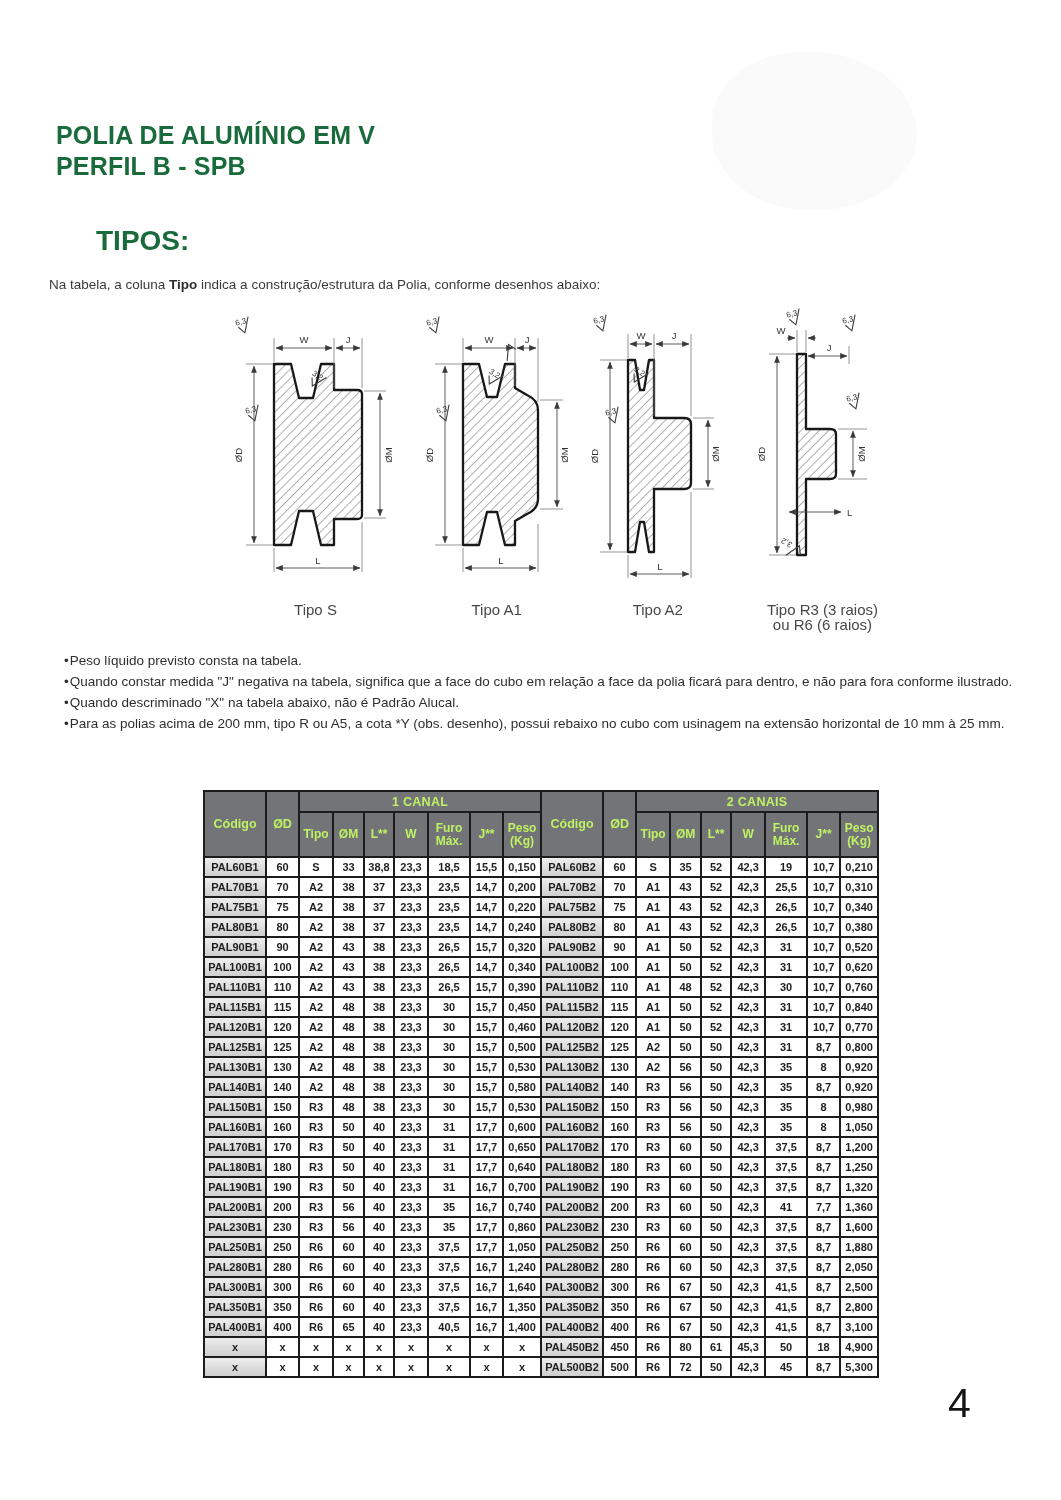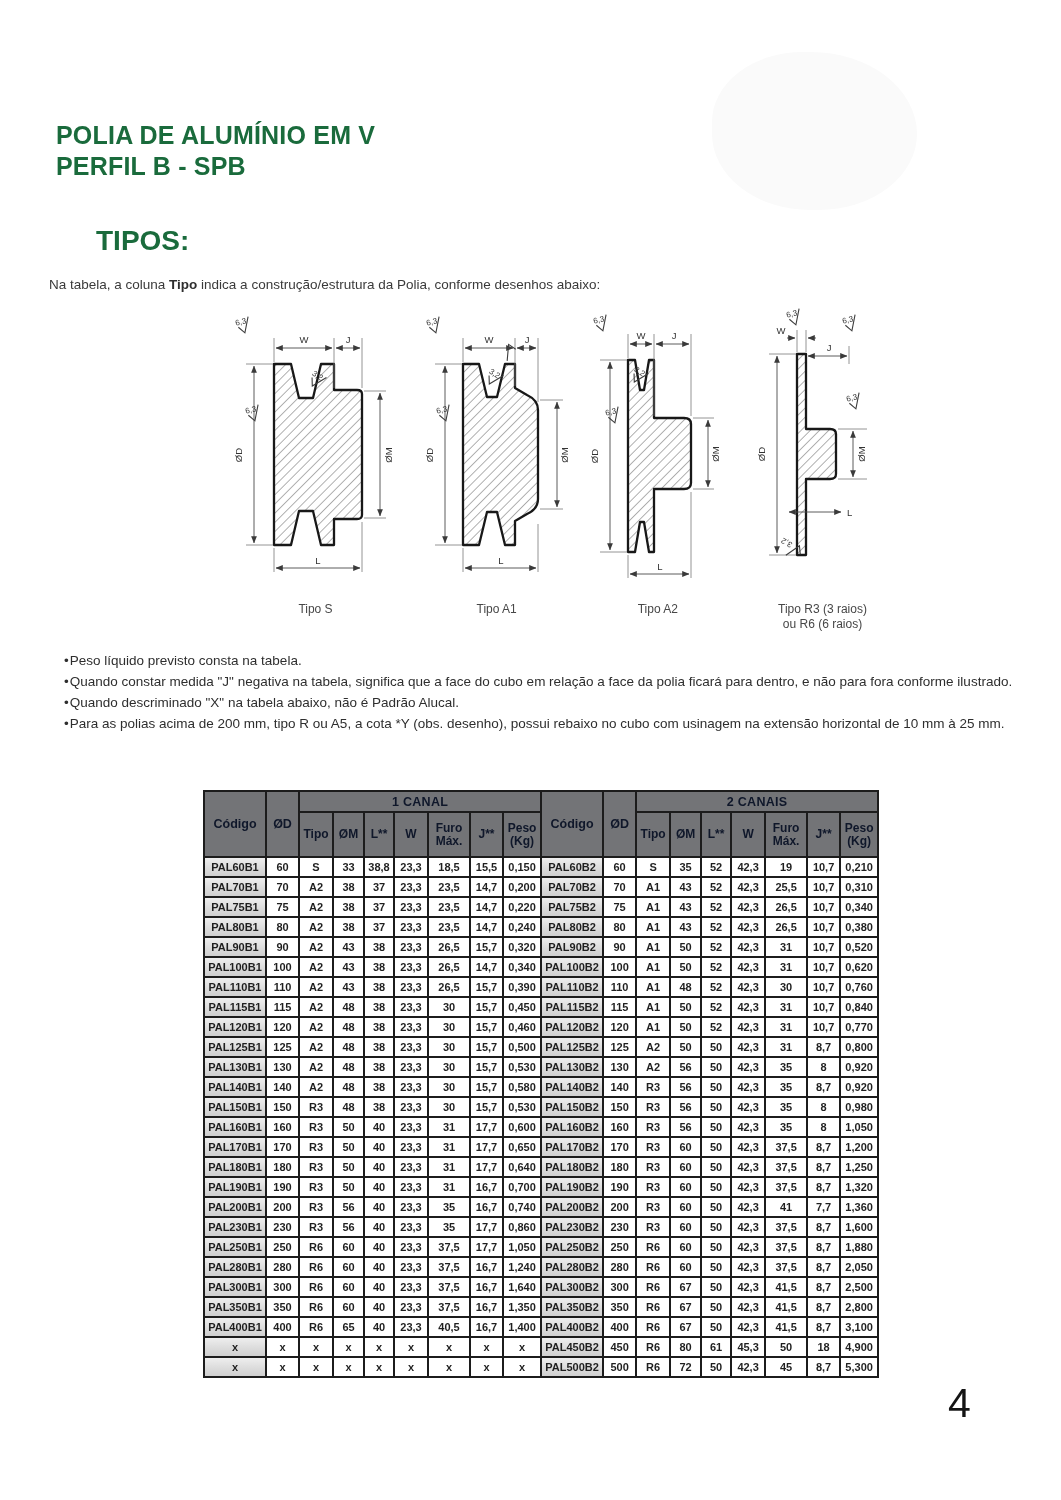--- a/index.html
+++ b/index.html
@@ -13,37 +13,37 @@
     font-size:25px;font-weight:bold;line-height:31px;letter-spacing:.2px;margin-top:25px;}
   .tipos{position:absolute;left:56px;top:225px;color:#1a6b3c;
     font-size:28px;font-weight:bold;margin-left:40px;}
   .intro{position:absolute;left:49px;top:277px;font-size:13.5px;color:#3a3a3a;}
   .intro b{color:#2e2e2e;}
 
   .figures{position:absolute;left:228px;top:302px;width:672px;
     display:flex;justify-content:space-between;align-items:flex-start;}
   .fig{text-align:center;}
   .fig svg{display:block;}
-  .cap{font-size:12px;color:#474747;margin-top:8px;line-height:15px;}
+  .cap{font-size:15px;color:#474747;margin-top:8px;line-height:15px;}
   .outline{fill:url(#hatch);stroke:#181818;stroke-width:2.3;stroke-linejoin:round;}
   .dim{stroke:#4a4a4a;stroke-width:0.9;fill:none;}
   .ext{stroke:#7a7a7a;stroke-width:0.8;fill:none;}
   .dimtxt{font-size:9.5px;fill:#333;}
   .fintxt{font-size:8px;fill:#333;}
   .check{stroke:#3c3c3c;stroke-width:1.1;fill:none;}
 
   .notes{position:absolute;left:56px;top:642px;width:958px;margin:8px;padding:0;
     list-style:none;font-size:13.5px;line-height:21px;color:#2e2e2e;}
   .notes li::before{content:"\2022";margin-right:1px;}
 
   .table-wrap{position:absolute;left:203px;top:790px;}
   table{border-collapse:collapse;table-layout:fixed;width:675px;}
   th,td{border:2px solid #1c1c1c;text-align:center;vertical-align:middle;
     padding:0;overflow:hidden;}
-  thead th{background:#737477;color:#0f172a;font-weight:bold;}
+  thead th{background:#737477;color:#bef264;font-weight:bold;}
   th.group{height:19px;font-size:12.5px;letter-spacing:.3px;}
   th.col2{height:43px;font-size:12px;line-height:13px;}
   th.span2{font-size:12.5px;}
   td{height:18px;font-size:11px;font-weight:bold;color:#1f1f1f;background:#fff;
     line-height:12px;}
   td.codigo{background:linear-gradient(180deg,#eeeeee 0%,#dcdcdc 55%,#cfcfcf 100%);}
   .pagenum{position:absolute;left:948px;top:1380px;font-size:41px;color:#141414;}
 </style>
 </head>
 <body>

